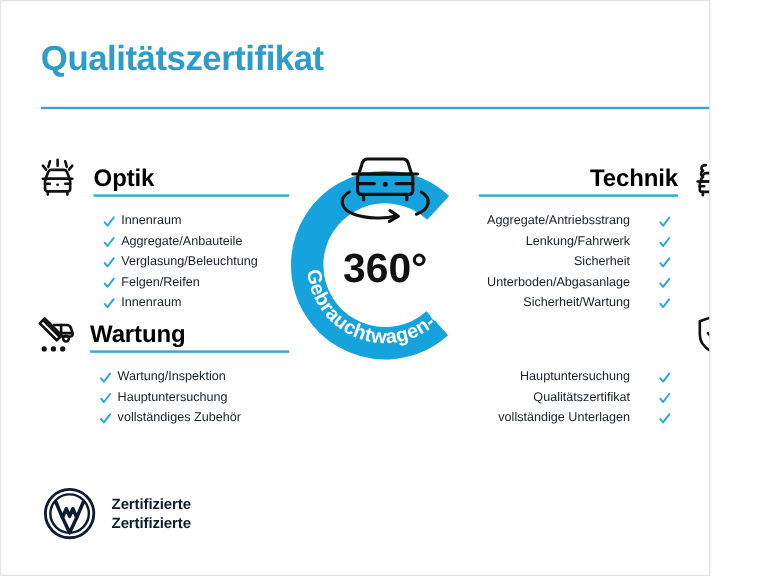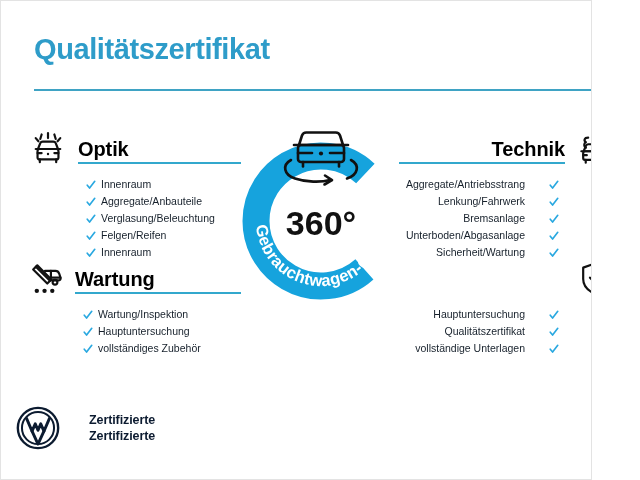--- a/index.html
+++ b/index.html
@@ -118,25 +118,25 @@
     left: 232px;
     top: 116px;
     width: 176px;
     height: 196px;
   }
   #badge svg { display: block; width: 100%; height: 100%; }
 
   
   #footer {
     position: absolute;
-    left: 15px;
+    left: 35px;
     top: 405px;
     display: flex;
     align-items: center;
-    gap: 29px;
+    gap: 13px;
   }
   #vw-logo { width: 44px; height: 44px; display: block; }
   #vw-logo svg { display: block; width: 100%; height: 100%; }
   #footer-text {
     font-size: 12.5px;
     font-weight: bold;
     line-height: 16px;
     color: #0c1b30;
     letter-spacing: -0.1px;
   }
@@ -303,21 +303,21 @@
             </svg>
         </span>
         <span>Lenkung/Fahrwerk</span>
       </li>
       <li>
         <span class="tick">
           <svg viewBox="0 0 12 12">
               <path d="M1.5 6.3 L4.3 9.6 L10.5 1.6" fill="none" stroke="currentColor" stroke-width="2" stroke-linecap="round" stroke-linejoin="round"></path>
             </svg>
         </span>
-        <span>Bremsanlage</span>
+        <span>Sicherheit</span>
       </li>
       <li>
         <span class="tick">
           <svg viewBox="0 0 12 12">
               <path d="M1.5 6.3 L4.3 9.6 L10.5 1.6" fill="none" stroke="currentColor" stroke-width="2" stroke-linecap="round" stroke-linejoin="round"></path>
             </svg>
         </span>
         <span>Unterboden/Abgasanlage</span>
       </li>
       <li>

